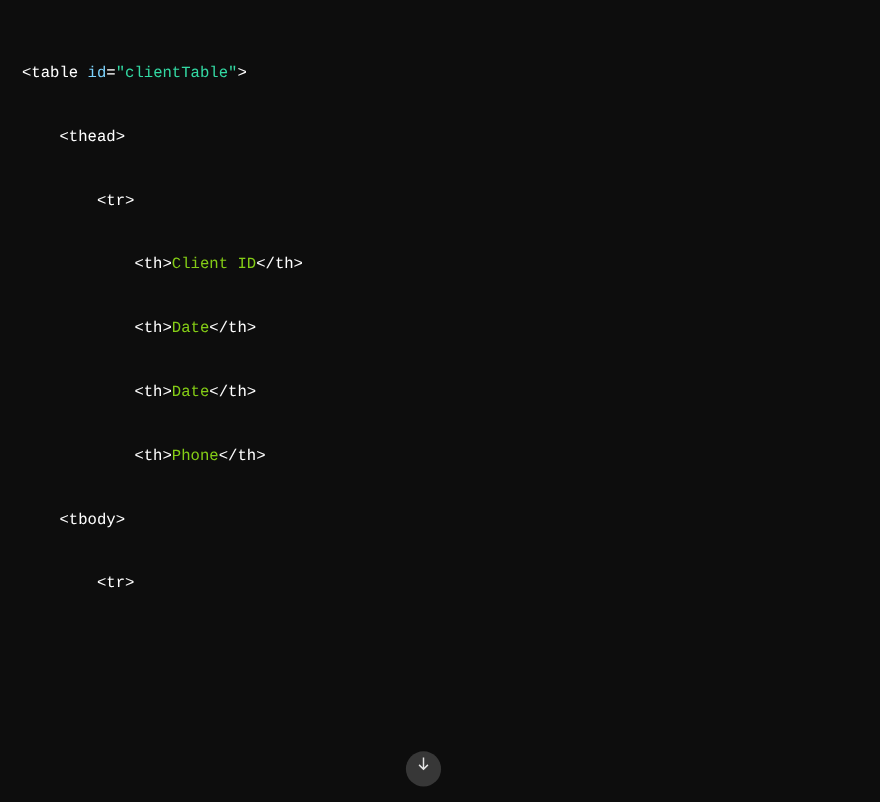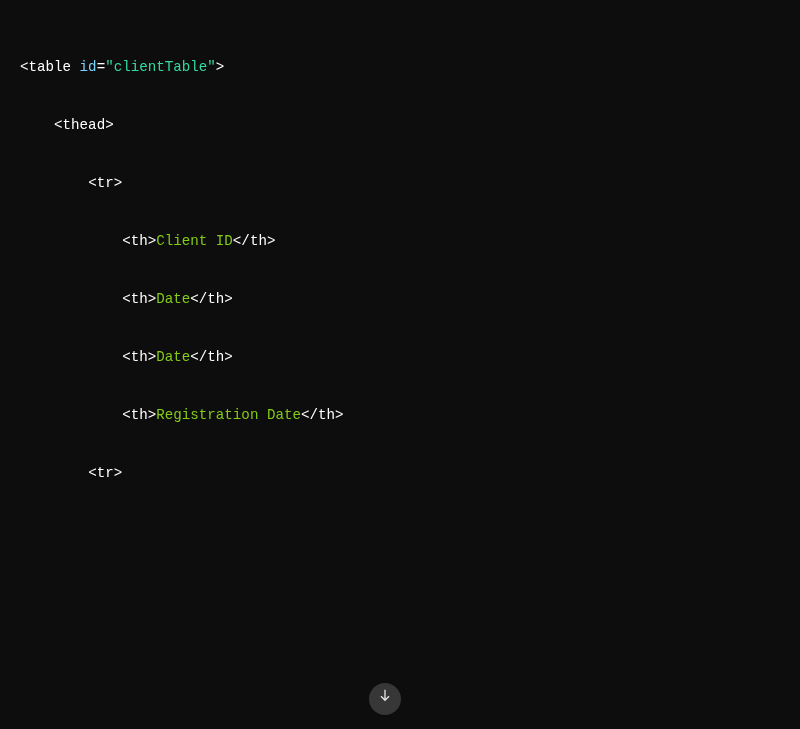--- a/index.html
+++ b/index.html
@@ -49,21 +49,22 @@
 </head>
 <body>
 
 <div class="code-area">
 <span class="line"><span class="t-brack">&lt;</span><span class="t-tag">table</span> <span class="t-attr">id</span><span class="t-eq">=</span><span class="t-str">"clientTable"</span><span class="t-brack">&gt;</span></span>
 <span class="line">    <span class="t-brack">&lt;</span><span class="t-tag">thead</span><span class="t-brack">&gt;</span></span>
 <span class="line">        <span class="t-brack">&lt;</span><span class="t-tag">tr</span><span class="t-brack">&gt;</span></span>
 <span class="line">            <span class="t-brack">&lt;</span><span class="t-tag">th</span><span class="t-brack">&gt;</span><span class="t-white">Client ID</span><span class="t-brack">&lt;/</span><span class="t-tag">th</span><span class="t-brack">&gt;</span></span>
 <span class="line">            <span class="t-brack">&lt;</span><span class="t-tag">th</span><span class="t-brack">&gt;</span><span class="t-white">Date</span><span class="t-brack">&lt;/</span><span class="t-tag">th</span><span class="t-brack">&gt;</span></span>
 <span class="line">            <span class="t-brack">&lt;</span><span class="t-tag">th</span><span class="t-brack">&gt;</span><span class="t-white">Date</span><span class="t-brack">&lt;/</span><span class="t-tag">th</span><span class="t-brack">&gt;</span></span>
-<span class="line">            <span class="t-brack">&lt;</span><span class="t-tag">th</span><span class="t-brack">&gt;</span><span class="t-white">Registration Date</span><span class="t-brack">&lt;/</span><span class="t-tag">th</span><span class="t-brack">&gt;</span></span>
+<span class="line">            <span class="t-brack">&lt;</span><span class="t-tag">th</span><span class="t-brack">&gt;</span><span class="t-white">Phone</span><span class="t-brack">&lt;/</span><span class="t-tag">th</span><span class="t-brack">&gt;</span></span>
+<span class="line">    <span class="t-brack">&lt;</span><span class="t-tag">tbody</span><span class="t-brack">&gt;</span></span>
 <span class="line">        <span class="t-brack">&lt;</span><span class="t-tag">tr</span><span class="t-brack">&gt;</span></span>
 
 
 
 
 
 
 
 
 

